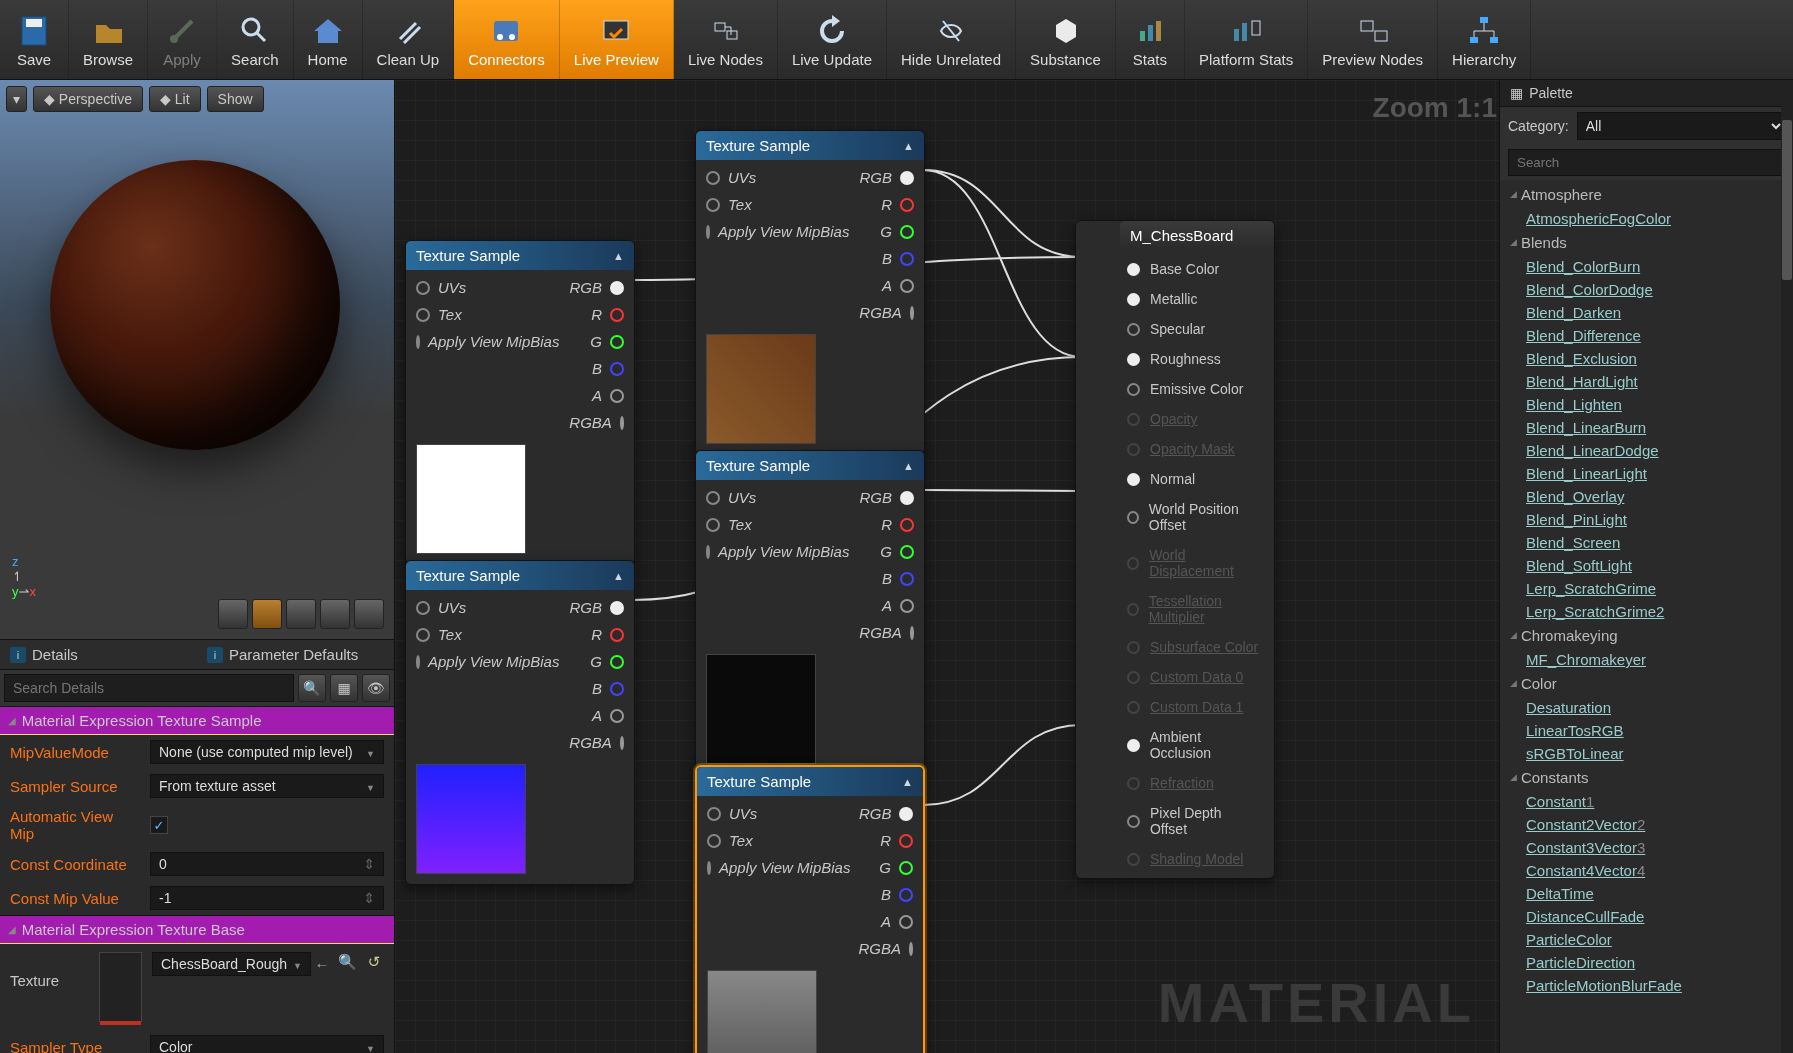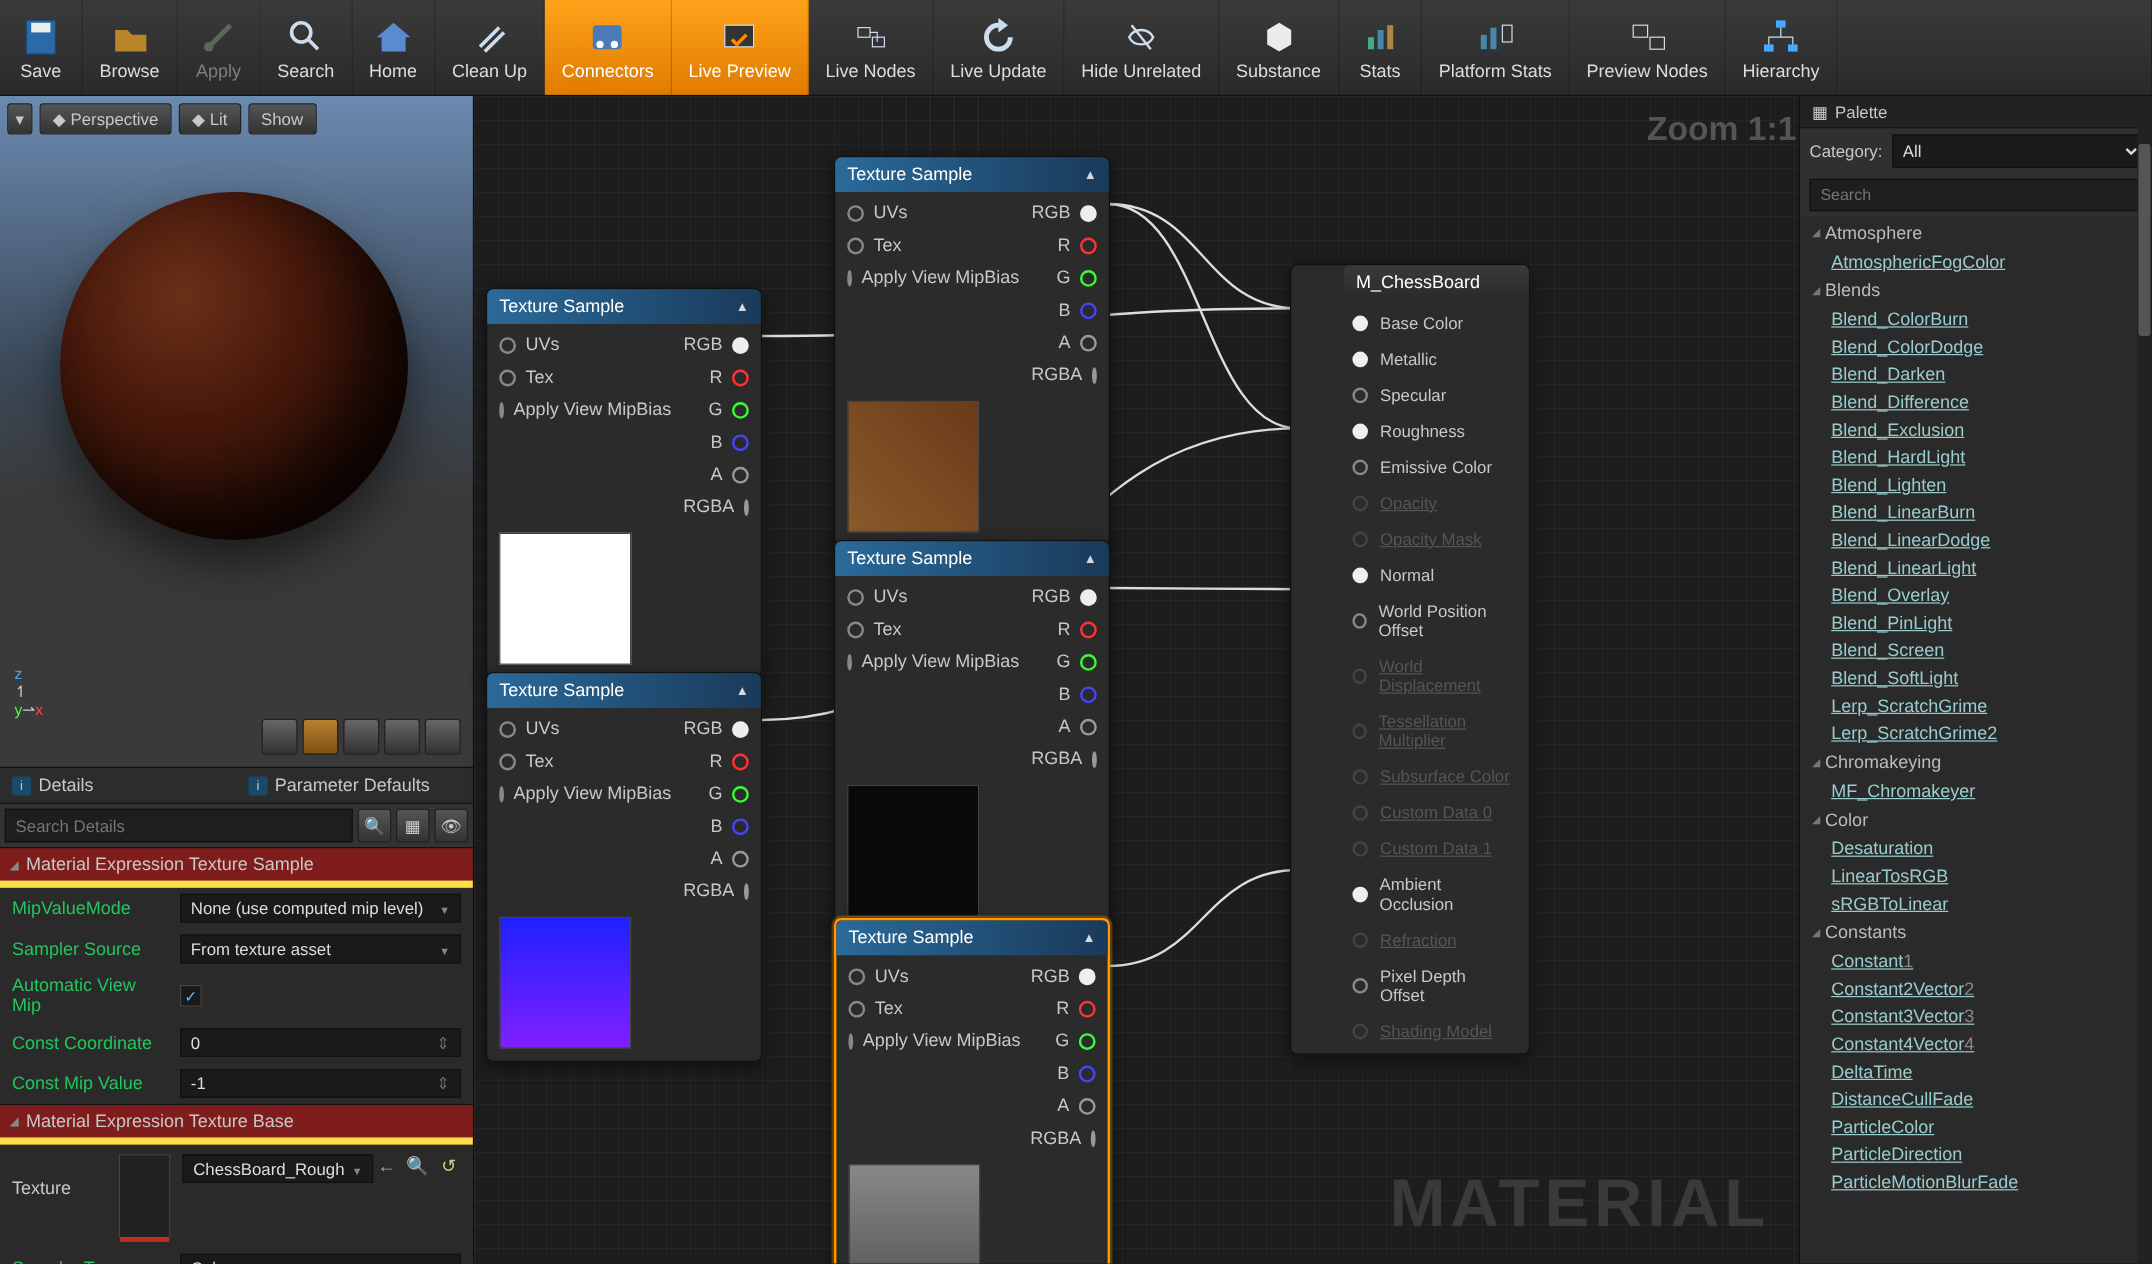--- a/index.html
+++ b/index.html
@@ -31,24 +31,24 @@
 .vpicons .ib.sel{ background:linear-gradient(#b88030,#805010);}
 
 .tabs2 { display:flex; background:#2c2c2c; border-bottom:1px solid #111;}
 .tab2 { padding:6px 10px; cursor:pointer; display:flex; align-items:center; gap:6px; font-size:15px; flex:1;}
 .tab2 .q{ width:16px;height:16px; background:#1a4a6a; border-radius:2px; display:flex;align-items:center;justify-content:center; font-size:11px;}
 .searchrow{ display:flex; padding:4px; gap:4px; background:#333;}
 .searchrow input{ flex:1; background:#1e1e1e; border:1px solid #111; color:#aaa; padding:5px 8px; font-size:14px;}
 .iconbtn{ width:28px; height:28px; background:linear-gradient(#555,#333); border:1px solid #222; border-radius:3px; cursor:pointer; display:flex;align-items:center;justify-content:center;}
 
 .details{ flex:1; overflow:auto; background:#2a2a2a; font-size:15px;}
-.sectionhdr{ background:#7f1d1d; padding:5px 8px; border-top:1px solid #111; border-bottom:6px solid #fde047; font-weight:500; display:flex; align-items:center; gap:6px;}
+.sectionhdr{ background:#a21caf; padding:5px 8px; border-top:1px solid #111; border-bottom:1px solid #fde047; font-weight:500; display:flex; align-items:center; gap:6px;}
 .sectionhdr::before{content:"◢"; font-size:10px; transform:rotate(0); color:#888;}
 .proprow{ display:flex; align-items:center; padding:5px 10px; gap:10px;}
-.proprow label{ width:130px; color:#22c55e;}
+.proprow label{ width:130px; color:#f97316;}
 .propval{ flex:1; background:#1a1a1a; border:1px solid #111; padding:3px 8px; color:#ddd; display:flex; justify-content:space-between; align-items:center; cursor:pointer; font-size:14px;}
 .propval .dd::after{content:"▼"; font-size:9px; color:#888; margin-left:6px;}
 .checkbox{ width:18px; height:18px; background:#1a1a1a; border:1px solid #444; display:flex; align-items:center; justify-content:center; cursor:pointer;}
 .checkbox.checked::after{content:"✓"; color:#6bf; font-size:13px;}
 .thumbrow{ display:flex; padding:8px 10px; gap:10px; align-items:flex-start;}
 .thumbrow .thumb{ width:70px; height:70px; background:#222; border:1px solid #444; position:relative;}
 .thumbrow .thumb::after{content:""; position:absolute; left:0;right:0;bottom:-4px; height:4px; background:#c03020;}
 .thumbctrls{ display:flex; gap:1px; flex:1;justify-content:center;}
 .minibtns{ display:flex; gap:6px;}
 .minibtns span{ width:20px;height:20px; cursor:pointer; color:#aaa; display:flex;align-items:center;justify-content:center;}
@@ -59,21 +59,21 @@
                    linear-gradient(90deg, rgba(255,255,255,.03) 1px, transparent 1px);
  background-size: 20px 20px; }
 .zoom{ position:absolute; top:12px; right:2px; color:#555; font-size:28px; font-weight:bold;}
 .watermark{ position:absolute; bottom:18px; right:24px; color:#3a3a3a; font-size:56px; font-weight:900; letter-spacing:4px;}
 .graph svg.wires{ position:absolute; inset:0; width:100%; height:100%; pointer-events:none;}
 
 .node{ position:absolute; background:#2b2b2b; border:1px solid #111; border-radius:6px; box-shadow:0 4px 12px rgba(0,0,0,.5); }
 .node.sel{ border:2px solid #ff9900; box-shadow:0 0 0 2px rgba(255,153,0,.3), 0 4px 12px rgba(0,0,0,.5);}
 .nodehdr{ background:linear-gradient(90deg,#2a6a9a,#1a3a5a); color:#fff; padding:6px 10px; border-radius:5px 5px 0 0; display:flex; justify-content:space-between; align-items:center; font-size:15px; font-weight:500;}
 .nodehdr .ctl{ font-size:11px; opacity:.8; cursor:pointer;}
-.nodebody{ display:flex; }
+.nodebody{ display:flex;font-style:italic; }
 .pins{ display:flex; flex-direction:column; padding:4px 0;}
 .pin{ display:flex; align-items:center; gap:8px; padding:5px 10px; font-size:15px; cursor:pointer; white-space:nowrap;}
 .pin.in{ justify-content:flex-start;}
 .pin.out{ justify-content:flex-end;text-align:right;}
 .pindot{ width:14px; height:14px; border-radius:50%; border:2px solid #888; background:transparent;}
 .pindot.full{ background:#eee; border-color:#eee;}
 .pindot.r{ border-color:#f33;} .pindot.g{ border-color:#3f3;} .pindot.b{ border-color:#44f;} .pindot.a{ border-color:#999;} .pindot.rgba{ border-color:#999;}
 .nodethumb{ margin:4px 10px 10px 10px; border:1px solid #444;}
 .inpins{ min-width:90px;} .outpins{ min-width:70px;}
 

